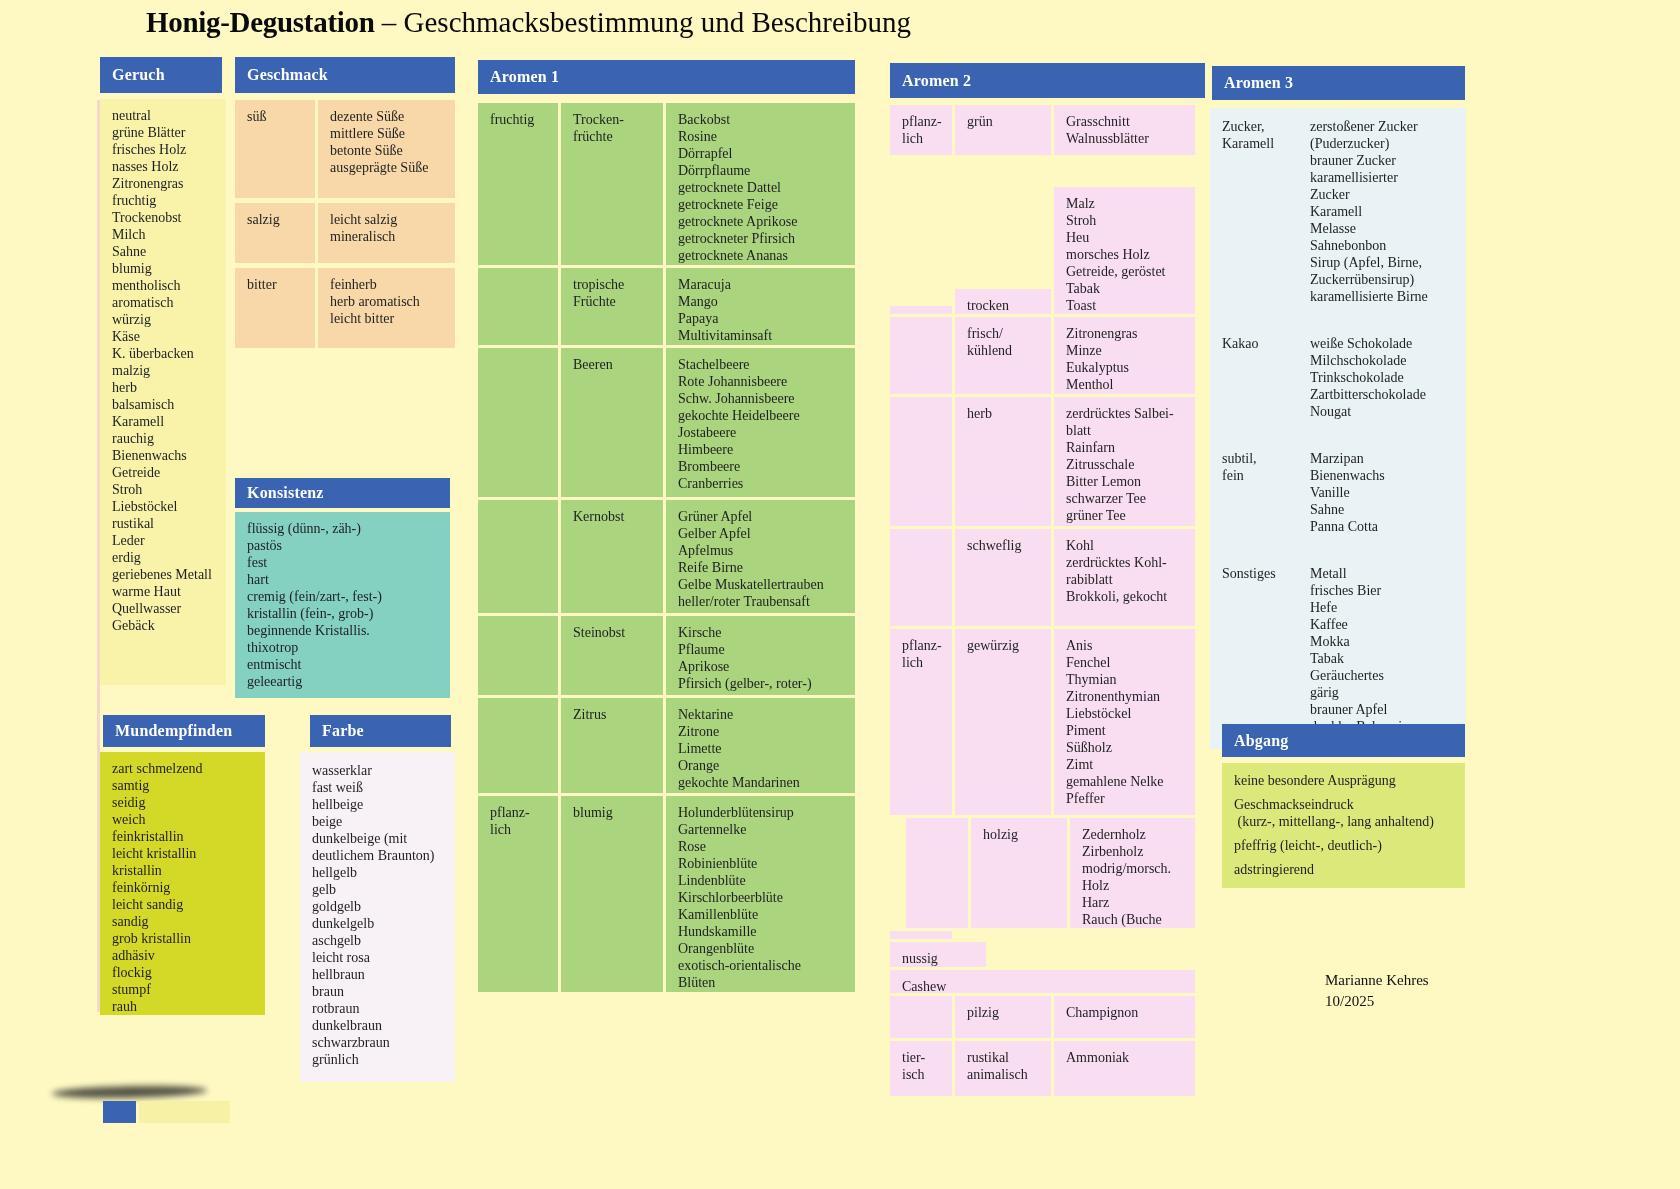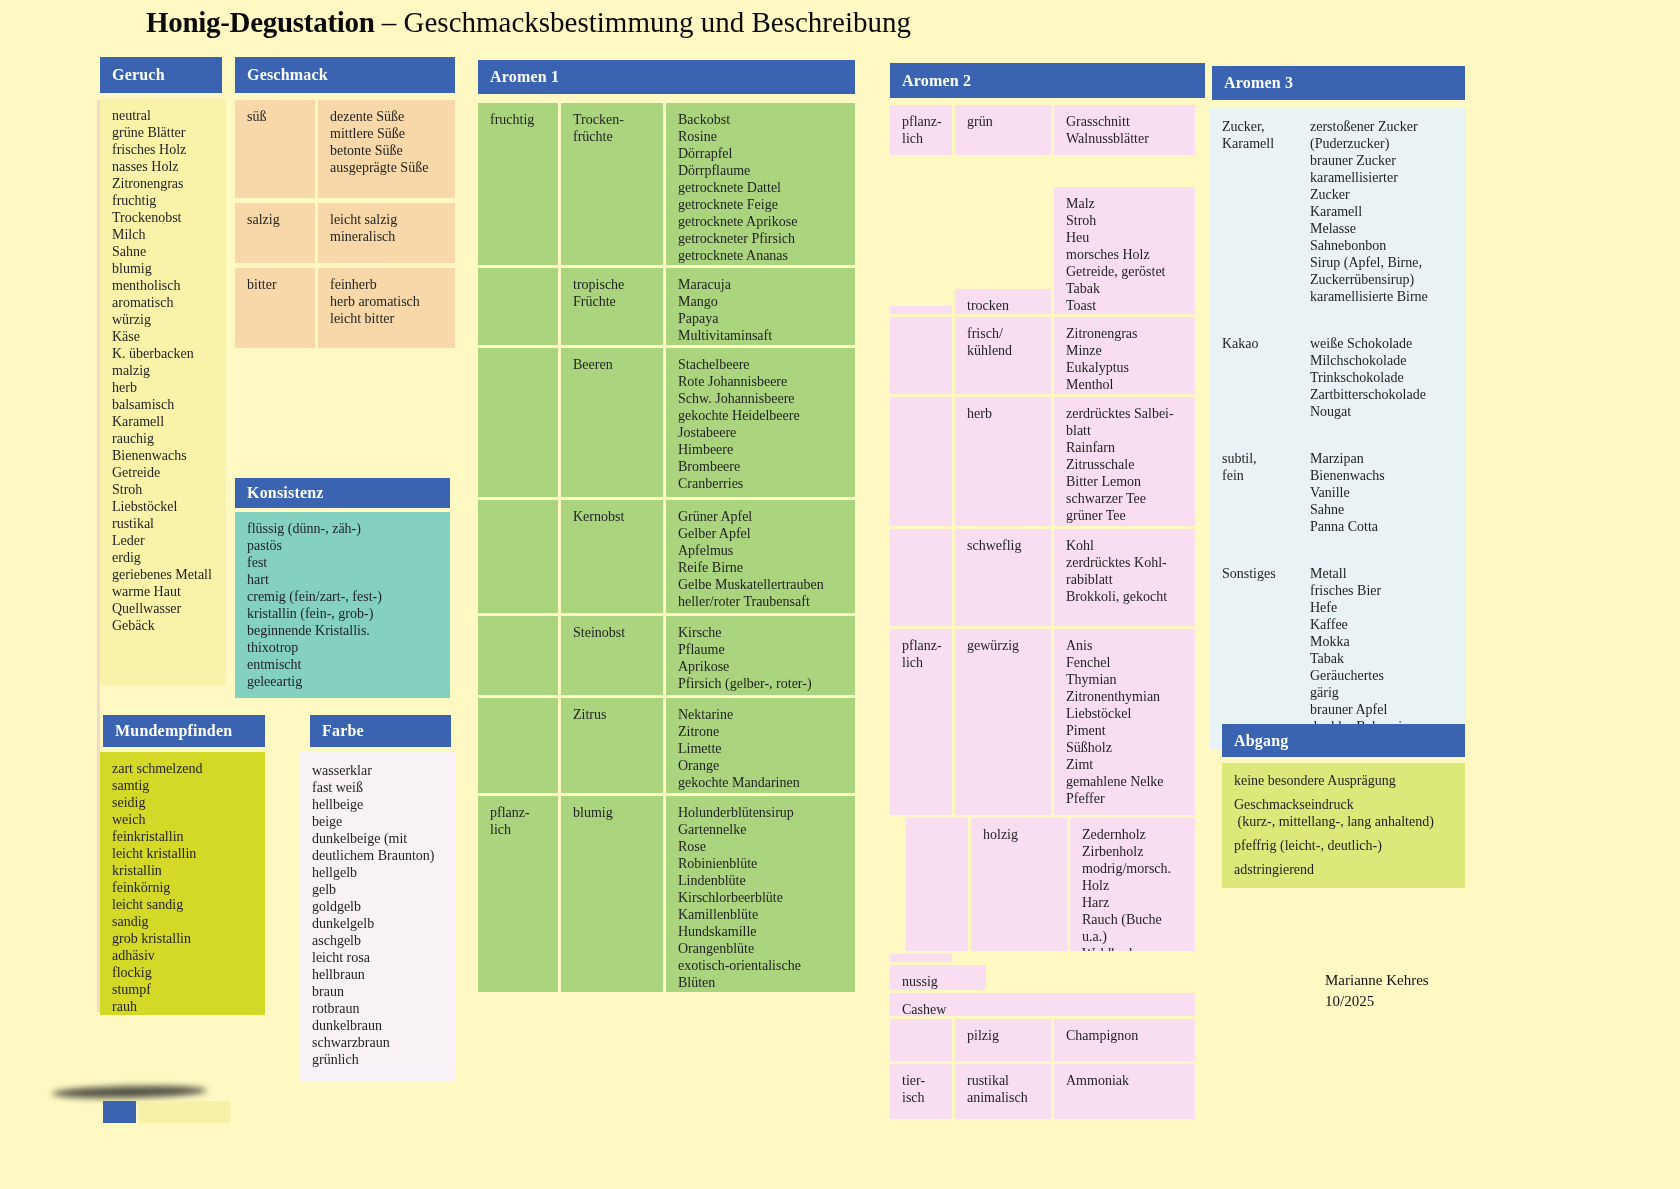--- a/index.html
+++ b/index.html
@@ -274,21 +274,21 @@
 Fenchel
 Thymian
 Zitronenthymian
 Liebstöckel
 Piment
 Süßholz
 Zimt
 gemahlene Nelke
 Pfeffer</div>
     </div>
-    <div class="trow" style="height:133px;padding-left:16px;">
+    <div class="trow" style="height:110px;padding-left:16px;">
       <div class="cell pre" style="width:62px;background:var(--aromen2-pink);"></div>
       <div class="cell pre" style="width:96px;background:var(--aromen2-pink);">holzig</div>
       <div class="cell pre" style="flex:1;background:var(--aromen2-pink);">Zedernholz
 Zirbenholz
 modrig/morsch. Holz
 Harz
 Rauch (Buche u.a.)
 Waldboden</div>
     </div>
     <div class="trow" style="height:62px;flex-direction:column;">

